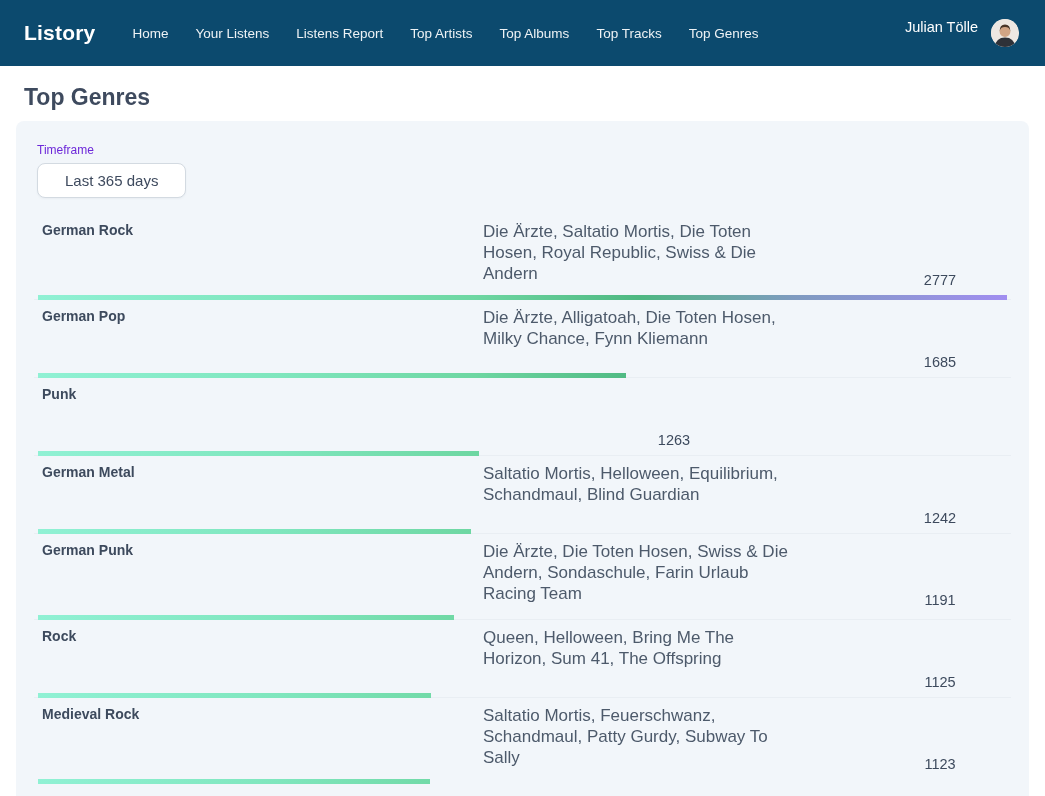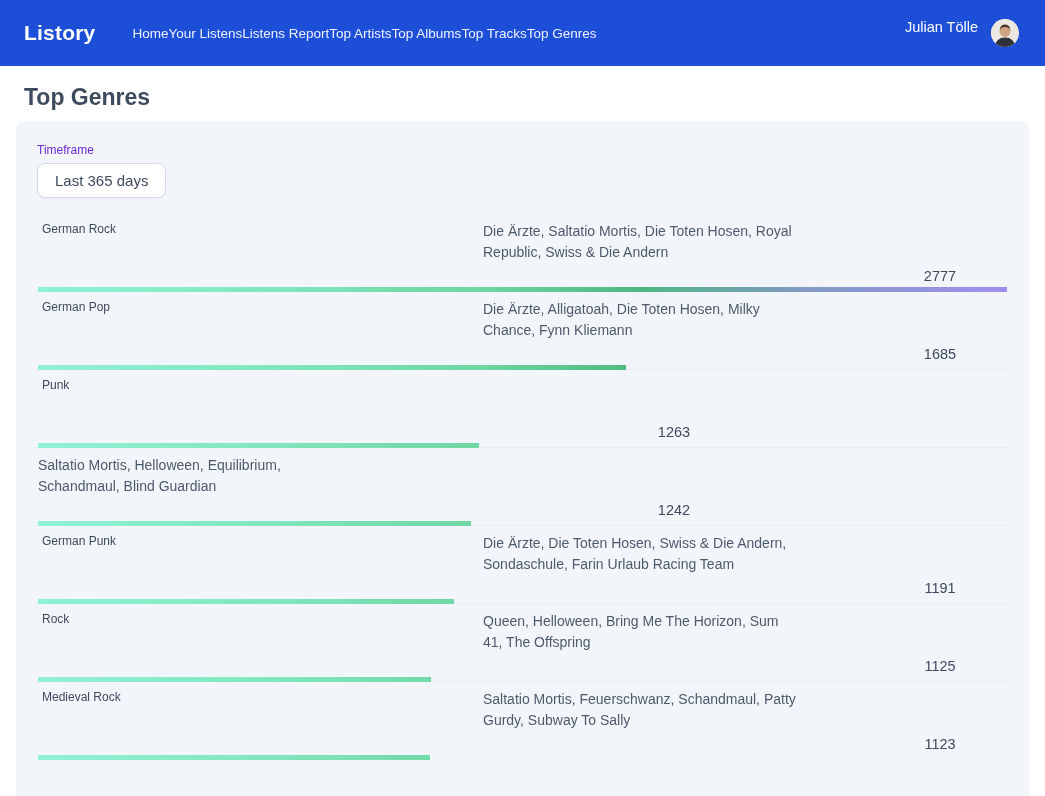--- a/index.html
+++ b/index.html
@@ -6,34 +6,35 @@
   html, body {
     margin: 0; padding: 0;
     width: 1045px; height: 796px;
     overflow: hidden;
     background: #ffffff;
     font-family: "Liberation Sans", sans-serif;
   }
   
   .navbar {
     height: 66px;
-    background: #1d4ed8;
+    background: #0c4a6e;
     display: flex;
     align-items: center;
     padding: 0 26px 0 24px;
   }
   .brand {
     color: #ffffff;
     font-size: 21px;
     font-weight: 700;
     letter-spacing: .2px;
     cursor: pointer;
   }
   .nav-links {
     display: flex;
+    gap: 27px;
     margin-left: 37px;
     flex: 1;
   }
   .nav-link {
     color: rgba(255,255,255,.93);
     font-size: 13.5px;
     text-decoration: none;
     cursor: pointer;
     white-space: nowrap;
   }
@@ -74,47 +75,47 @@
   .filter-label {
     display: block;
     font-size: 12px;
     color: #6d28d9;
     margin-bottom: 6px;
   }
   .select-btn {
     background: #ffffff;
     border: 1px solid #d3dae1;
     border-radius: 8px;
-    padding: 8px 17px;
+    padding: 8px 27px;
     font-size: 15px;
     color: #3e4a5e;
     font-family: "Liberation Sans", sans-serif;
     cursor: pointer;
     box-shadow: 0 1px 2px rgba(60,70,90,.05);
   }
   
   .rows { margin: 16px 6px 0; }
   .row {
     position: relative;
     display: grid;
     grid-template-columns: 445px 390px 1fr;
     padding: 6px 0 7px;
     border-bottom: 1px solid #e9eef3;
   }
   .row:last-child { border-bottom: none; }
   .genre {
     padding: 2px 0 0 8px;
-    font-size: 12px;
-    font-weight: 400;
+    font-size: 14px;
+    font-weight: 700;
     color: #3d4a5d;
     align-self: start;
   }
   .artists {
     padding: 1px 0 8px 4px;
-    font-size: 14px;
+    font-size: 17px;
     line-height: 21px;
     color: #4d5a6b;
     max-width: 320px;
     align-self: start;
   }
   .count {
     justify-self: center;
     align-self: center;
     font-size: 14.5px;
     color: #3d4a5d;
@@ -175,20 +176,21 @@
         <div class="artists">Die Ärzte, Alligatoah, Die Toten Hosen, Milky Chance, Fynn Kliemann</div>
         <div class="count">1685</div>
         <div class="bar" style="width: calc(60.68% - 4.8544px); background-image: linear-gradient(90deg, rgb(144, 241, 212) 0%, rgb(127, 230, 189) 25%, rgb(110, 215, 162) 45%, rgb(78, 184, 129) 62%, rgb(127, 155, 192) 78%, rgb(161, 142, 240) 100%); background-size: 164.81% 100%;"></div>
       </div>
       <div class="row">
         <div class="genre">Punk</div>
         <div class="count">1263</div>
         <div class="bar" style="width: calc(45.48% - 3.6384px); background-image: linear-gradient(90deg, rgb(144, 241, 212) 0%, rgb(127, 230, 189) 25%, rgb(110, 215, 162) 45%, rgb(78, 184, 129) 62%, rgb(127, 155, 192) 78%, rgb(161, 142, 240) 100%); background-size: 219.87% 100%;"></div>
       </div>
       <div class="row">
+        <div class="genre">German Metal</div>
         <div class="artists">Saltatio Mortis, Helloween, Equilibrium, Schandmaul, Blind Guardian</div>
         <div class="count">1242</div>
         <div class="bar" style="width: calc(44.72% - 3.5776px); background-image: linear-gradient(90deg, rgb(144, 241, 212) 0%, rgb(127, 230, 189) 25%, rgb(110, 215, 162) 45%, rgb(78, 184, 129) 62%, rgb(127, 155, 192) 78%, rgb(161, 142, 240) 100%); background-size: 223.59% 100%;"></div>
       </div>
       <div class="row">
         <div class="genre">German Punk</div>
         <div class="artists">Die Ärzte, Die Toten Hosen, Swiss &amp; Die Andern, Sondaschule, Farin Urlaub Racing Team</div>
         <div class="count">1191</div>
         <div class="bar" style="width: calc(42.89% - 3.4312px); background-image: linear-gradient(90deg, rgb(144, 241, 212) 0%, rgb(127, 230, 189) 25%, rgb(110, 215, 162) 45%, rgb(78, 184, 129) 62%, rgb(127, 155, 192) 78%, rgb(161, 142, 240) 100%); background-size: 233.17% 100%;"></div>
       </div>

